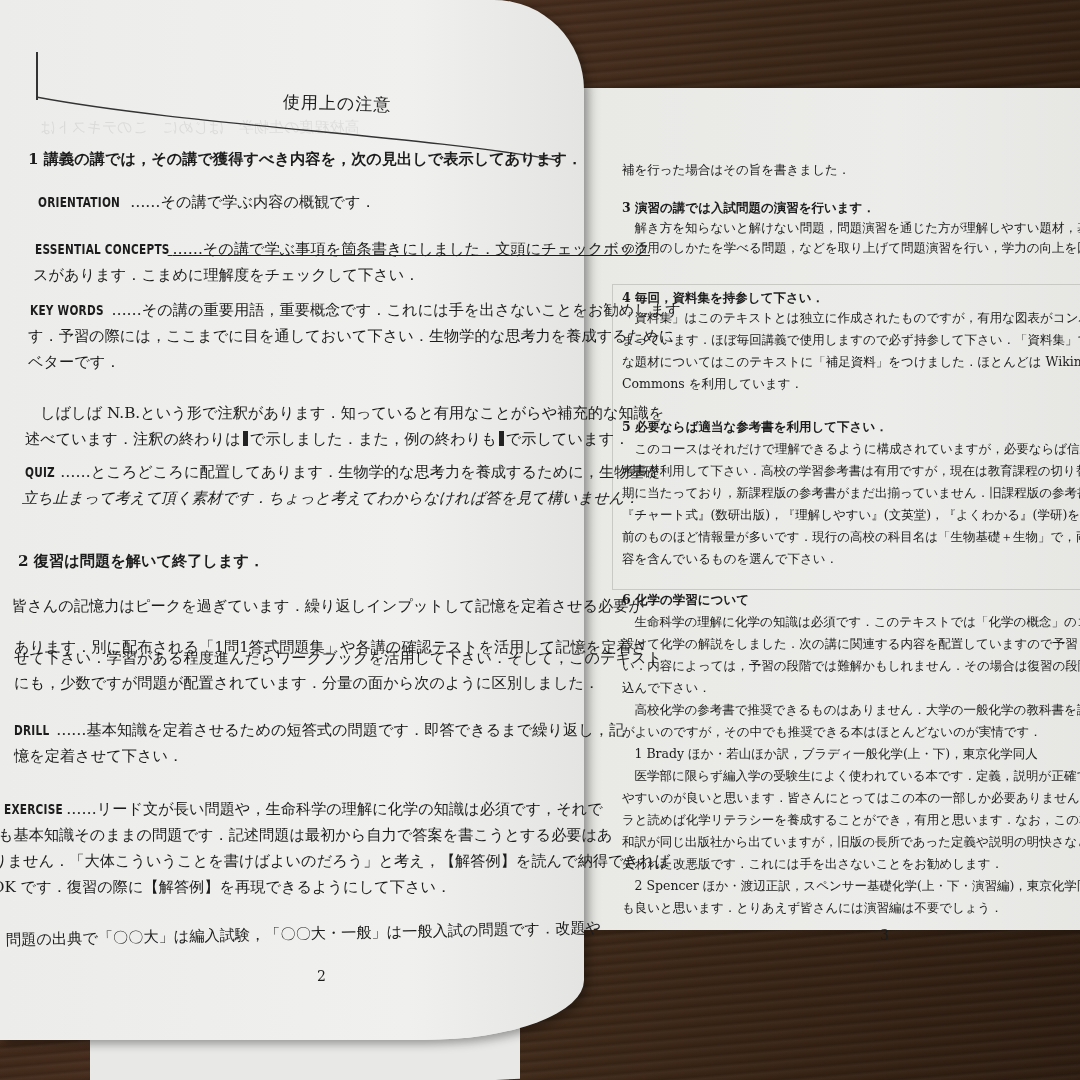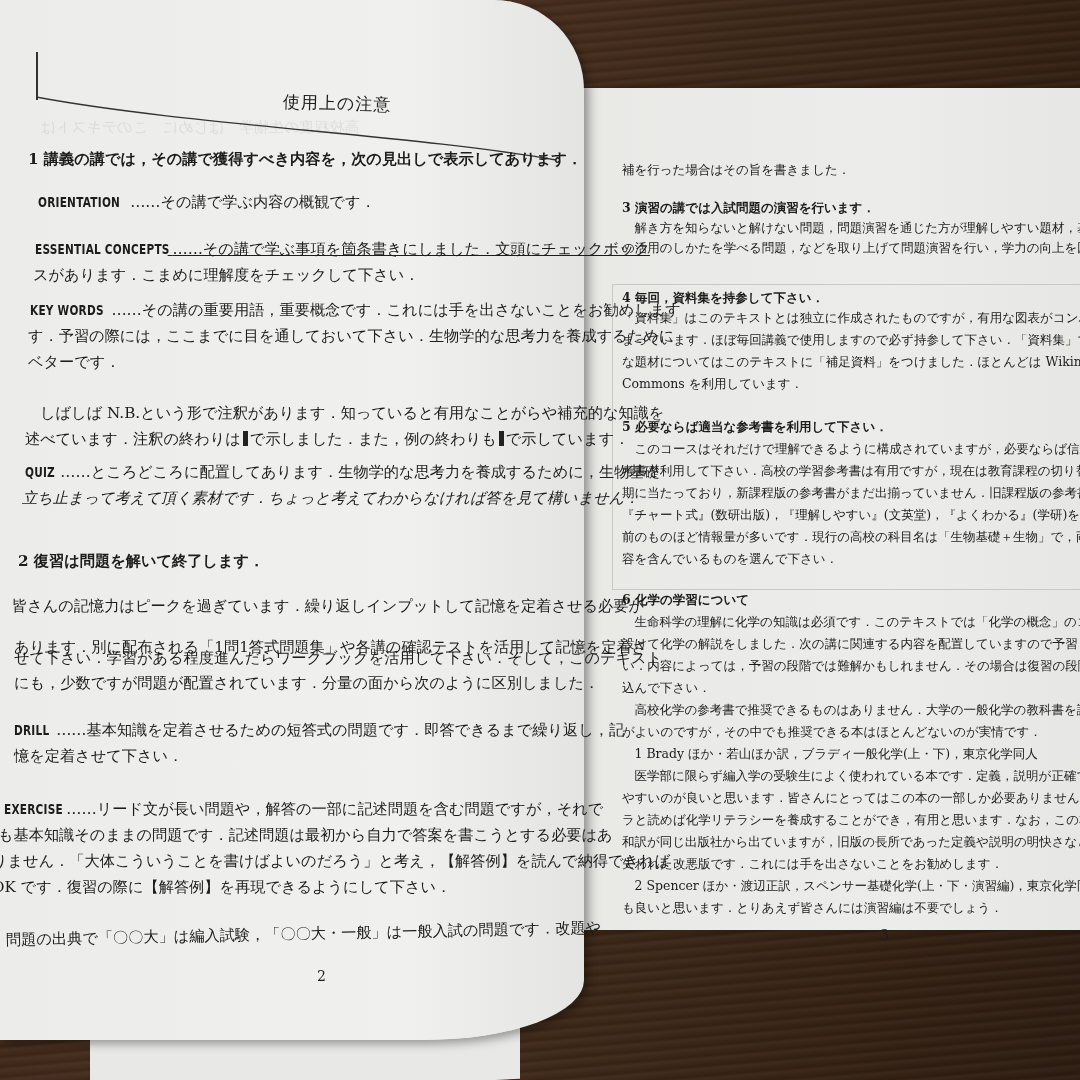--- a/index.html
+++ b/index.html
@@ -155,21 +155,21 @@
 <div class="lp" style="top:670px; left:14px;">にも，少数ですが問題が配置されています．分量の面から次のように区別しました．</div>
 
 <div class="lp" style="top:717px; left:14px;">
   <span class="kw short">DRILL</span>
   <span>……基本知識を定着させるための短答式の問題です．即答できるまで繰り返し，記</span>
 </div>
 <div class="lp" style="top:743px; left:14px;">憶を定着させて下さい．</div>
 
 <div class="lp" style="top:796px; left:4px;">
   <span class="kw">EXERCISE</span>
-  <span>……リード文が長い問題や，解答の一部に記述問題を含む問題ですが，それで</span>
+  <span>……リード文が長い問題や，生命科学の理解に化学の知識は必須です，それで</span>
 </div>
 <div class="lp" style="top:822px; left:-2px;">も基本知識そのままの問題です．記述問題は最初から自力で答案を書こうとする必要はあ</div>
 <div class="lp" style="top:848px; left:-8px;">りません．「大体こういうことを書けばよいのだろう」と考え，【解答例】を読んで納得できれば</div>
 <div class="lp" style="top:874px; left:-8px;">OK です．復習の際に【解答例】を再現できるようにして下さい．</div>
 
 <div class="lp" style="top:927px; left:6px; transform:rotate(-1.2deg); transform-origin:left;">問題の出典で「〇〇大」は編入試験，「〇〇大・一般」は一般入試の問題です．改題や</div>
 
 <div class="page-num" style="left:317px; top:968px;">2</div>
 
 </body></html>

